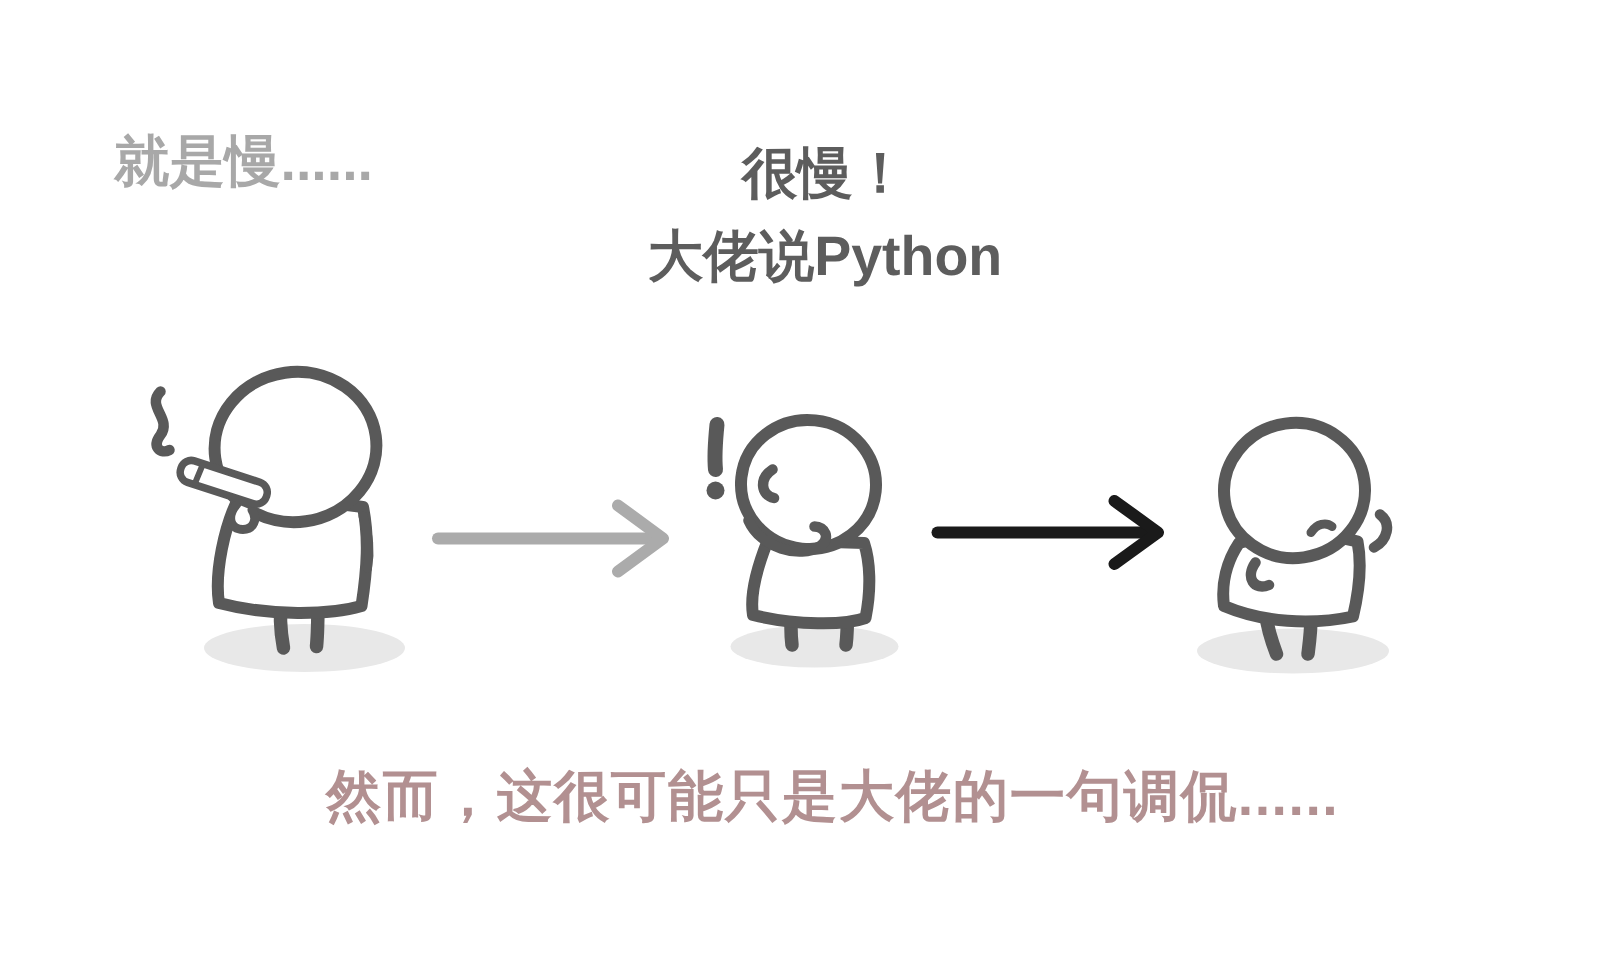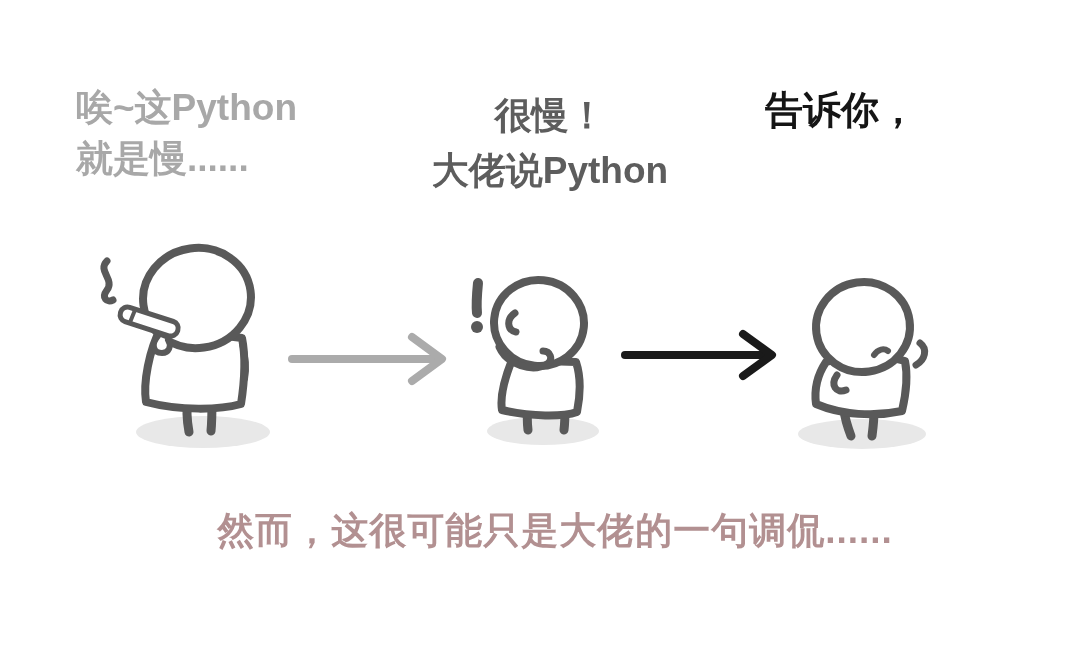--- a/index.html
+++ b/index.html
@@ -32,31 +32,29 @@
   .arrow-light{stroke:var(--arrow-light,#ababab);}
   .arrow-dark{stroke:var(--arrow-dark,#1a1a1a);}
   .dot{fill:var(--figure-stroke,#595959);}
 </style>
 </head>
 <body>
 
 <div class="canvas">
 
   <div class="cap" id="cap-smoker">
-    <span class="line">唉~这Python</span>
     <span class="line">就是慢......</span>
   </div>
 
   <div class="cap" id="cap-reporter">
     <span class="line">很慢！</span>
     <span class="line">大佬说Python</span>
   </div>
 
   <div class="cap" id="cap-teller">
-    <span class="line">告诉你，</span>
   </div>
 
   <svg class="fig" id="fig-smoker" width="220" height="230" viewBox="0 0 220 230">
     <ellipse class="shadow" cx="118" cy="194" rx="67" ry="16"></ellipse>
     <path class="st" stroke-width="9" d="M103,160 C101,172 102,183 104,194"></path>
     <path class="st" stroke-width="9" d="M127,160 C127,172 127,183 126,193"></path>
     <path class="st fw" stroke-width="8" d="M76,90 C64,112 58,145 61,164 C95,173 135,172 156,166 C160,140 161,120 157,100 Z"></path>
     <path class="st" stroke-width="6" d="M157,106 C161,118 162,130 160,141"></path>
     <ellipse class="st fw" stroke-width="8" cx="112" cy="60" rx="54" ry="50" transform="rotate(-8 112 60)"></ellipse>
     <path class="st fw" stroke-width="6" d="M73,98 C66,106 68,115 77,115 C84,115 87,108 83,102"></path>

